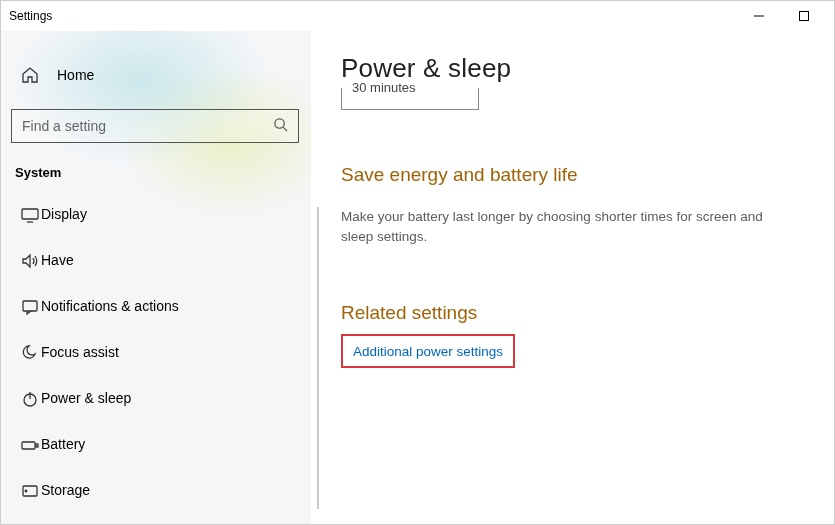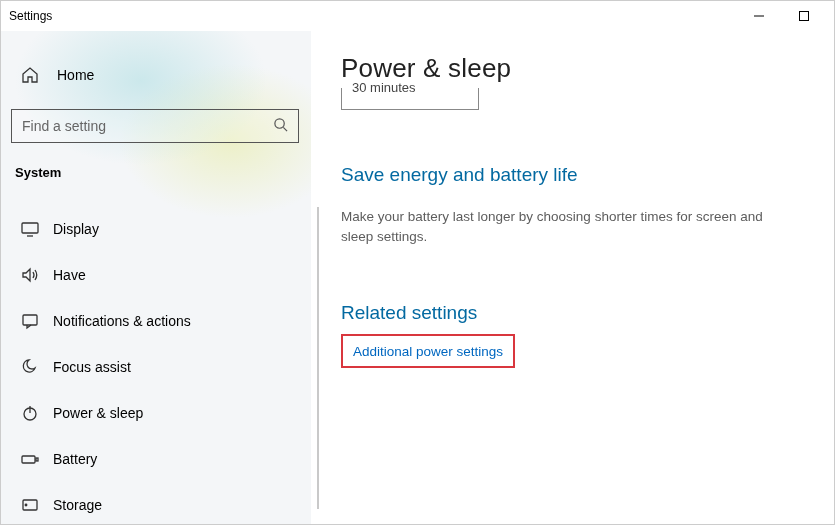--- a/index.html
+++ b/index.html
@@ -20,33 +20,33 @@
   radial-gradient(ellipse 160px 110px at 230px 110px, rgba(230,235,160,0.55), transparent 70%),
   #f4f6f8;
 }
 .home-row { display: flex; align-items: center; height: 40px; margin-top: 24px; padding-left: 10px; gap: 18px; font-size: 14px; cursor: default; }
 .search-wrap { margin-top: 14px; }
 .search-box { width: 288px; height: 34px; border: 1px solid #555; background: rgba(255,255,255,0.2); display: flex; align-items: center; padding: 10px 10px; }
 .search-box input { flex: 1; border: none; background: transparent; outline: none; font-size: 14px; color: #555; }
 .search-box input::placeholder { color: #666; }
 .category-label { font-size: 13px; font-weight: 600; margin-top: 22px; padding-left: 4px; }
 .nav-list { margin-top: 26px; position: relative; }
-.nav-item { display: flex; align-items: center; height: 46px; padding-left: 10px; gap: 14px; font-size: 14px; cursor: default; }
+.nav-item { display: flex; align-items: flex-start; height: 46px; padding-left: 10px; gap: 2px; font-size: 14px; cursor: default; }
 .nav-icon { width: 18px; height: 18px; display: flex; align-items: center; justify-content: center; }
 .nav-icon svg { width: 18px; height: 18px; stroke: #333; fill: none; stroke-width: 1.3; }
 
 .content-divider { position: absolute; left: 316px; top: 176px; width: 2px; height: 302px; background: #c9c9c9; }
 
 .main { flex: 1; padding: 22px 26px 0 30px; overflow: hidden; position: relative; }
 h1.page-title { font-size: 26px; font-weight: 400; color: #222; letter-spacing: 0.2px; }
 .dropdown-partial { width: 138px; height: 22px; border-left: 1px solid #888; border-right: 1px solid #888; border-bottom: 1px solid #888; margin-top: 4px; position: relative; }
 .dropdown-partial .dd-text { position: absolute; top: -8px; left: 10px; font-size: 13px; color: #444; }
 
 .section { margin-top: 54px; }
-.section-title { font-size: 19px; font-weight: 400; color: #0369a1; }
+.section-title { font-size: 19px; font-weight: 400; color: #a16207; }
 .section-desc { font-size: 13.5px; color: #5d5d5d; margin-top: 21px; line-height: 1.5; max-width: 430px; }
 
 .link { color: #0067c0; font-size: 13.5px; display: inline-block; margin-top: 14px; cursor: default; }
 .link + .link { display: block; margin-top: 14px; }
 
 .highlight-box { display: inline-block; border: 2px solid #d9363e; padding: 6px 10px; margin-top: 10px; }
 .highlight-box .link { margin-top: 0; }
 </style>
 </head>
 <body>

